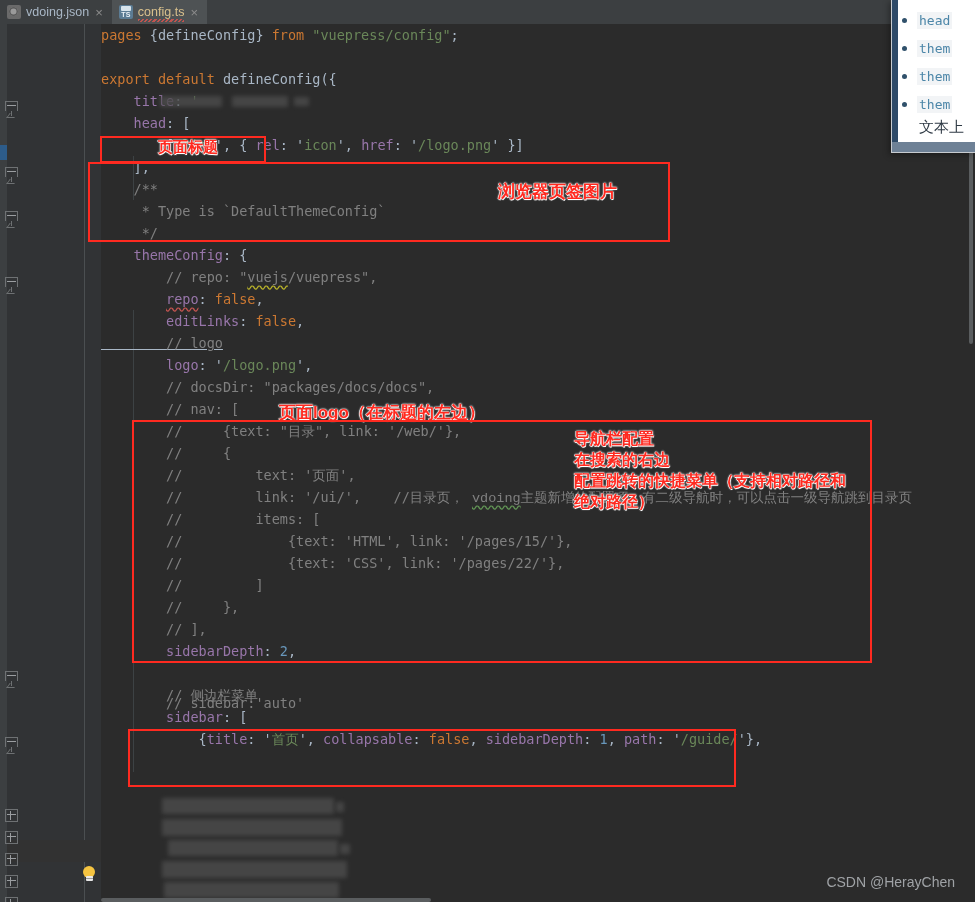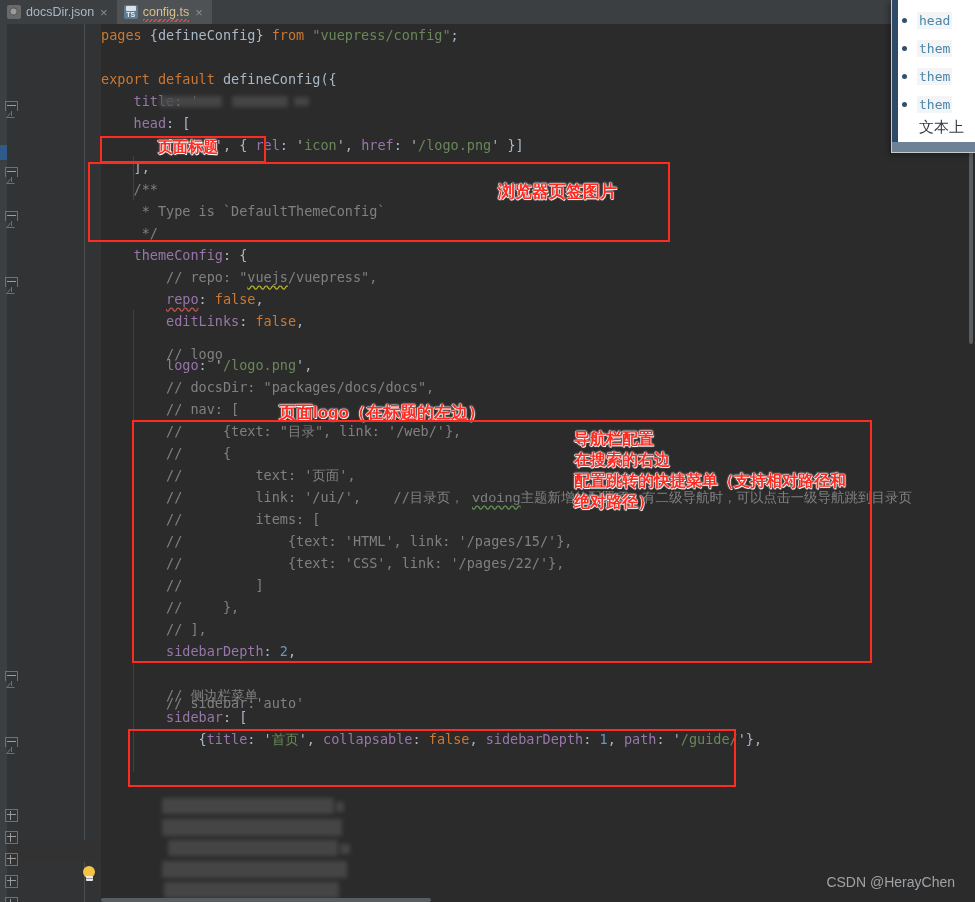--- a/index.html
+++ b/index.html
@@ -121,21 +121,21 @@
   .vscroll{position:absolute;right:2px;width:4px;background:#5A5D5F;border-radius:2px;}
 </style>
 </head>
 <body>
 
 <div class="app">
 
   <div class="tabbar">
     <div class="tab">
       <span class="ico ico-json"></span>
-      <span class="tab-label">docsDir.json</span>
+      <span class="tab-label">vdoing.json</span>
       <span class="tab-close">×</span>
     </div>
     <div class="tab active">
       <span class="ico ico-ts"></span>
       <span class="tab-label">config.ts</span>
       <span class="tab-close">×</span>
     </div>
   </div>
 
   <div class="editor">
@@ -278,21 +278,21 @@
           <div class="line" style="top: 88px; white-space: pre;"><span class="pl">    </span><span class="pr">head</span><span class="pl">: [</span></div>
           <div class="line" style="top: 110px; white-space: pre;"><span class="pl">        ['</span><span class="st">link</span><span class="pl">', { </span><span class="pr">rel</span><span class="pl">: '</span><span class="st">icon</span><span class="pl">', </span><span class="pr">href</span><span class="pl">: '</span><span class="st">/logo.png</span><span class="pl">' }]</span></div>
           <div class="line" style="top: 132px; white-space: pre;"><span class="pl">    ],</span></div>
           <div class="line" style="top: 154px; white-space: pre;"><span class="cm">    /**</span></div>
           <div class="line" style="top: 176px; white-space: pre;"><span class="cm">     * Type is `DefaultThemeConfig`</span></div>
           <div class="line" style="top: 198px; white-space: pre;"><span class="cm">     */</span></div>
           <div class="line" style="top: 220px; white-space: pre;"><span class="pl">    </span><span class="pr">themeConfig</span><span class="pl">: {</span></div>
           <div class="line" style="top: 242px; white-space: pre;"><span class="cm">        // repo: "<span class="sq">vuejs</span>/vuepress",</span></div>
           <div class="line" style="top: 264px; white-space: pre;"><span class="pl">        </span><span class="pr"><span class="sqr">repo</span></span><span class="pl">: </span><span class="kw">false</span><span class="pl">,</span></div>
           <div class="line" style="top: 286px; white-space: pre;"><span class="pl">        </span><span class="pr">editLinks</span><span class="pl">: </span><span class="kw">false</span><span class="pl">,</span></div>
-          <div class="line" style="top: 319px; white-space: pre;"><span class="cm">        // logo</span></div>
+          <div class="line" style="top: 308px; white-space: pre; text-decoration: underline;"><span class="cm">        // logo</span></div>
           <div class="line" style="top: 330px; white-space: pre;"><span class="pl">        </span><span class="pr">logo</span><span class="pl">: '</span><span class="st">/logo.png</span><span class="pl">',</span></div>
           <div class="line" style="top: 352px; white-space: pre;"><span class="cm">        // docsDir: "packages/docs/docs",</span></div>
           <div class="line" style="top: 374px; white-space: pre;"><span class="cm">        // nav: [</span></div>
           <div class="line" style="top: 396px; white-space: pre;"><span class="cm">        //     {text: "目录", link: '/web/'},</span></div>
           <div class="line" style="top: 418px; white-space: pre;"><span class="cm">        //     {</span></div>
           <div class="line" style="top: 440px; white-space: pre;"><span class="cm">        //         text: '页面',</span></div>
           <div class="line" style="top: 462px; white-space: pre;"><span class="cm">        //         link: '/ui/',    //目录页， <span class="sqg">vdoing</span>主题新增的配置项，有二级导航时，可以点击一级导航跳到目录页</span></div>
           <div class="line" style="top: 484px; white-space: pre;"><span class="cm">        //         items: [</span></div>
           <div class="line" style="top: 506px; white-space: pre;"><span class="cm">        //             {text: 'HTML', link: '/pages/15/'},</span></div>
           <div class="line" style="top: 528px; white-space: pre;"><span class="cm">        //             {text: 'CSS', link: '/pages/22/'},</span></div>

